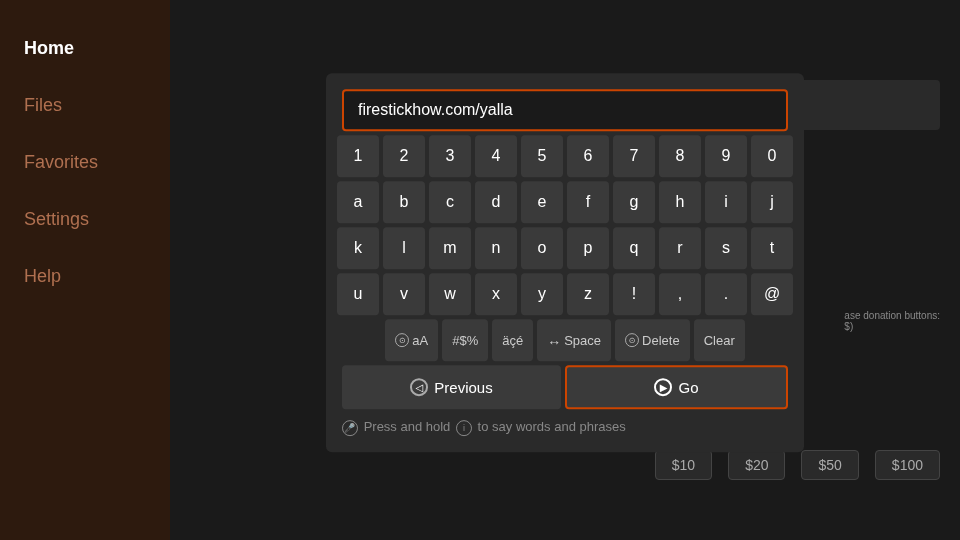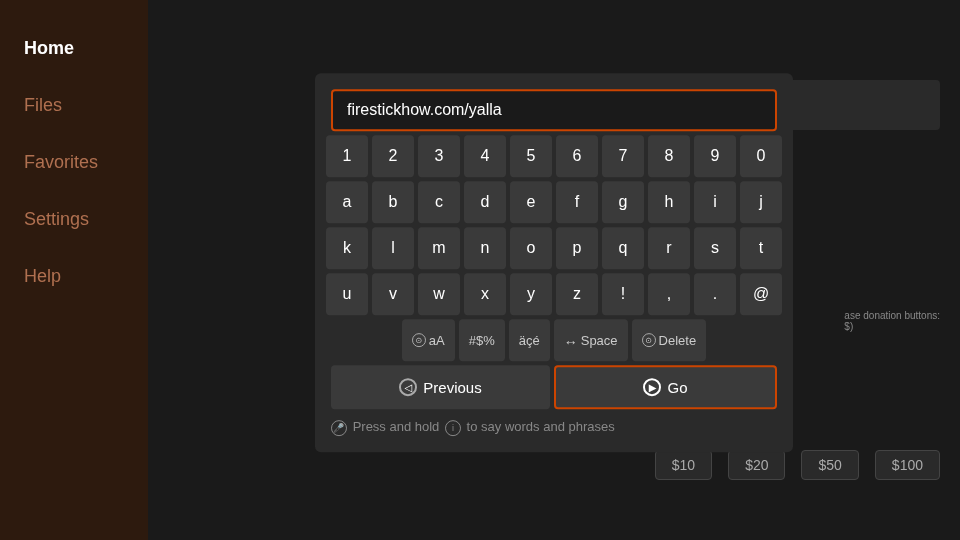--- a/index.html
+++ b/index.html
@@ -7,21 +7,21 @@
       width: 960px;
       height: 540px;
       background: #1a1a1a;
       font-family: 'Arial', sans-serif;
       overflow: hidden;
       display: flex;
     }
 
     
     .sidebar {
-      width: 148px;
+      width: 170px;
       height: 540px;
       background: #2d1a0e;
       display: flex;
       flex-direction: column;
       padding-top: 20px;
     }
     .sidebar-item {
       padding: 18px 24px;
       color: #b07050;
       font-size: 18px;
@@ -321,20 +321,21 @@
             <span style="display:inline-flex;align-items:center;font-size:14px;">↔</span>
             Space
           </span>
         </button>
         <button class="key key-wide">
           <span style="display:inline-flex;align-items:center;gap:3px;">
             <span style="width:14px;height:14px;border:1.5px solid #aaa;border-radius:50%;display:inline-flex;align-items:center;justify-content:center;font-size:8px;">⊙</span>
             Delete
           </span>
         </button>
+        <button class="key key-wide">Clear</button>
       </div>
 
     </div>
 
     
     <div class="action-row">
       <button class="btn-previous">
         <span class="circle-icon">◁</span>
         <span>Previous</span>
       </button>

